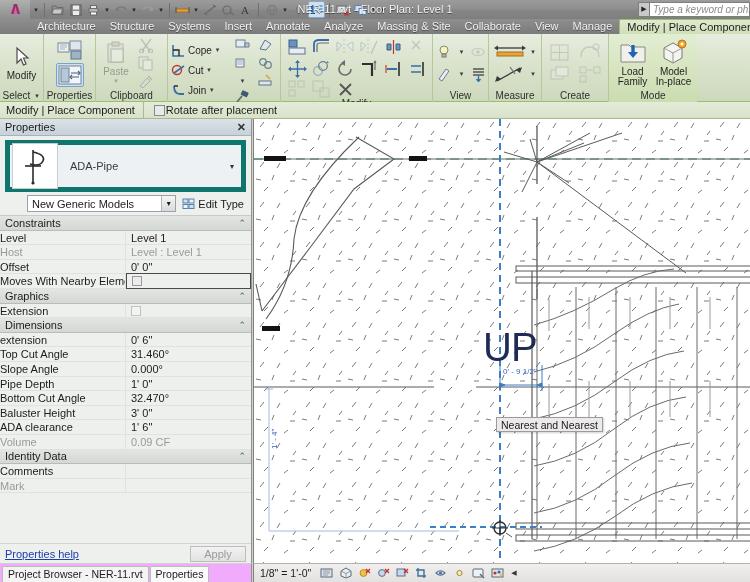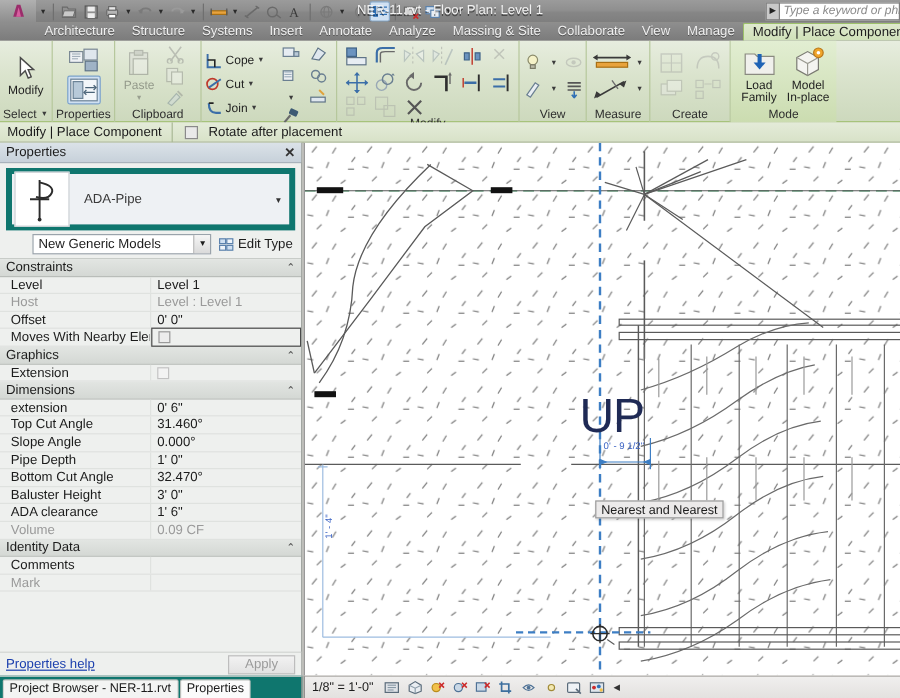--- a/index.html
+++ b/index.html
@@ -111,21 +111,21 @@
   .greyout { opacity:.38; }
 
   
   .optbar {
     position:absolute; left:0; top:102px; width:750px; height:17px;
     background: linear-gradient(to bottom,#e4ebd9,#d8e2c8);
     border-bottom:1px solid #a9b894;
     display:flex; align-items:center; font-size:11px;
   }
   .optbar .ctx { padding:0 8px 0 6px; border-right:1px solid #aab996; height:17px; line-height:17px;}
-  .optbar .chkwrap { display:flex; align-items:center; gap:9px; padding-left:10px; }
+  .optbar .chkwrap { display:flex; align-items:center; gap:1px; padding-left:10px; }
   .wchk { width:11px; height:11px; border:1px solid #8a8a8a; background:#e9e9e9; }
 
   
   .props {
     position:absolute; left:0; top:119px; width:252px; height:444px;
     background:#eef0ee; border-right:1px solid #8f9490;
     display:flex; flex-direction:column;
   }
   .props-head {
     height:17px; background: linear-gradient(to bottom,#dbe2e8,#c7d1da);
@@ -157,21 +157,21 @@
   }
   .edittype { display:flex; align-items:center; gap:3px; font-size:11px; padding:0 2px; }
 
   .ptable { flex:1; overflow:hidden; border-top:1px solid #c8ccc8; }
   .prow { display:flex; height:14.6px; border-bottom:1px solid #dfe2df; font-size:11px; }
   .prow.group {
     background: linear-gradient(to bottom,#e2e5e2,#d4d8d4);
     border-bottom:1px solid #b9bdb9; align-items:center;
     padding:0 5px; justify-content:space-between; font-size:11px;
   }
-  .prow .k { width:126px; padding-left:9px; line-height:14.6px; border-right:1px solid #dfe2df;
+  .prow .k { width:126px; padding-left:0; line-height:14.6px; border-right:1px solid #dfe2df;
              white-space:nowrap; overflow:hidden; }
   .prow .v { flex:1; padding-left:5px; line-height:14.6px; white-space:nowrap; overflow:hidden; }
   .prow.dim .k, .prow.dim .v { color:#9a9a9a; }
   .prow.focus .v { border:1px solid #4a4a4a; margin:-1px 0; height:16px; line-height:14px;}
   .minibox { width:10px;height:10px;border:1px solid #9a9a9a;background:#ececec;
              display:inline-block; vertical-align:-1px; margin-top:2px;}
   .minibox.pale { border-color:#c2c2c2;background:#f3f3f3; }
   .collapse { font-size:9px; color:#555; }
 
   .props-foot {
@@ -180,21 +180,21 @@
   }
   .phelp { color:#1b3fae; text-decoration:underline; font-size:11px; }
   .applybtn {
     width:56px; height:16px; font-size:11px; color:#9b9b9b; text-align:center; line-height:15px;
     background: linear-gradient(to bottom,#f2f2f2,#e2e2e2); border:1px solid #bdbdbd;
   }
 
   
   .btabs {
     position:absolute; left:0; top:563px; width:252px; height:19px;
-    background:#0f766e; border-right:1px solid #8f9490; border-top:1px solid #cfd2cf;
+    background:#f0abfc; border-right:1px solid #8f9490; border-top:1px solid #cfd2cf;
     display:flex; align-items:flex-end; padding-left:2px;
   }
   .btab { height:16px; line-height:15px; padding:0 5px; font-size:10.5px;
           background:#f3f4f3; border:1px solid #b9bdb9; border-bottom:none;
           border-radius:2px 2px 0 0; margin-right:1px; }
   .btab.active { background:#fbfbfb; }
 
   
   .canvas {
     position:absolute; left:253px; top:119px; width:497px; height:444px;

